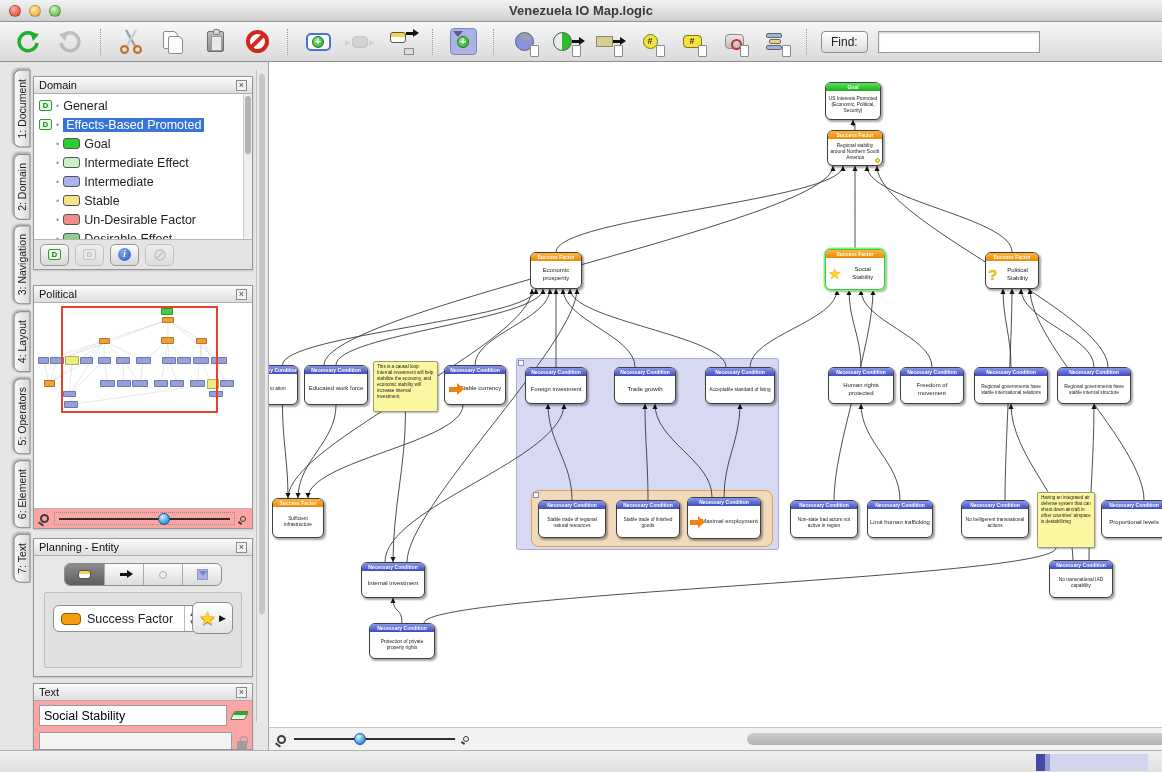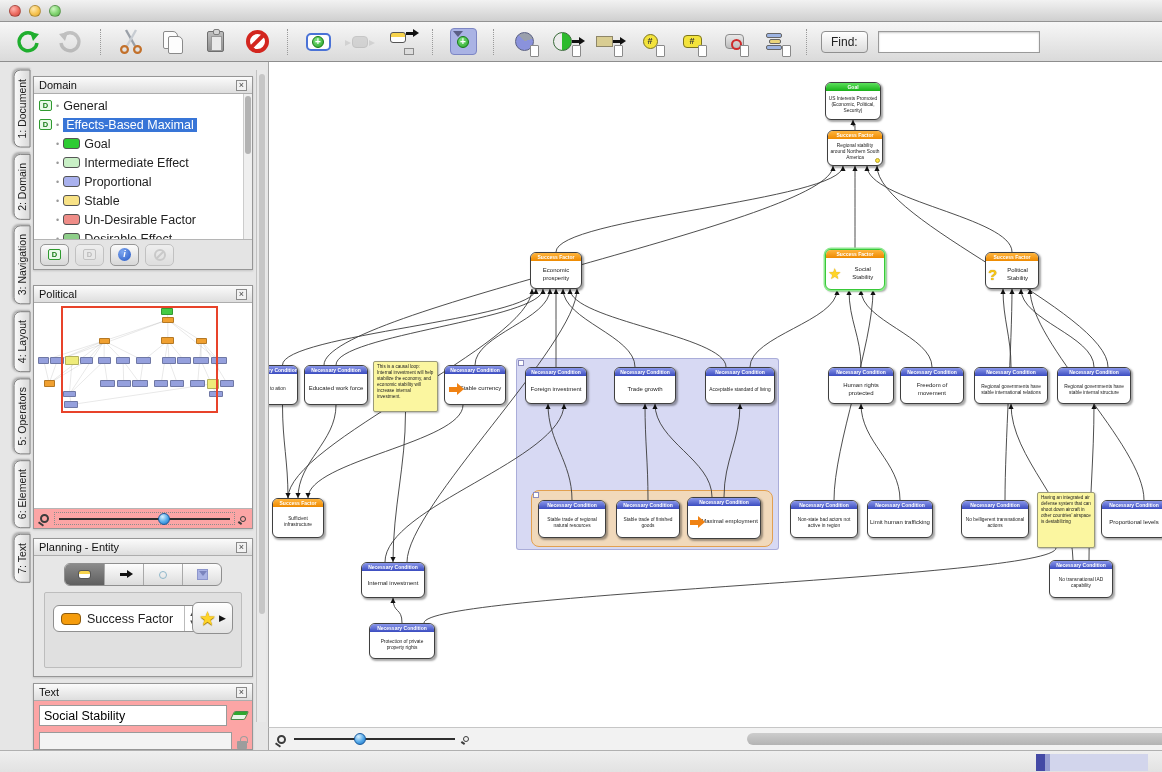--- a/index.html
+++ b/index.html
@@ -168,20 +168,21 @@
 </style>
 </head>
 <body>
 
 <div class="titlebar">
   <div class="lights">
     <span class="light red"></span>
     <span class="light yellow"></span>
     <span class="light green"></span>
   </div>
+  <div class="win-title">Venezuela IO Map.logic</div>
 </div>
 
 <div class="toolbar">
   <div class="tbi">
     <svg class="circ-arrow" viewBox="0 0 24 24">
       <path d="M19 6 A 9 9 0 1 0 21 13" fill="none" stroke="#1fae2e" stroke-width="3.4"></path>
       <polygon points="14,2 23,4 17,11" fill="#1fae2e"></polygon>
     </svg>
   </div>
   <div class="tbi dim">
@@ -281,36 +282,36 @@
     <div class="tree">
       <div id="tree-rows">
           <div class="trow" style="padding-left: 5px;">
             <span class="dicon">D</span>
             <span class="bullet">•</span>
             <span>General</span>
           </div>
           <div class="trow" style="padding-left: 5px;">
             <span class="dicon">D</span>
             <span class="bullet">•</span>
-            <span class="tsel">Effects-Based Maximal</span>
+            <span class="tsel">Effects-Based Promoted</span>
           </div>
           <div class="trow" style="padding-left: 22px;">
             <span class="bullet">•</span>
             <span class="swatch" style="background:#2ecc33"></span>
             <span>Goal</span>
           </div>
           <div class="trow" style="padding-left: 22px;">
             <span class="bullet">•</span>
             <span class="swatch" style="background:#c9f0c6"></span>
             <span>Intermediate Effect</span>
           </div>
           <div class="trow" style="padding-left: 22px;">
             <span class="bullet">•</span>
             <span class="swatch" style="background:#a9b1ee"></span>
-            <span>Proportional</span>
+            <span>Intermediate</span>
           </div>
           <div class="trow" style="padding-left: 22px;">
             <span class="bullet">•</span>
             <span class="swatch" style="background:#f8e286"></span>
             <span>Stable</span>
           </div>
           <div class="trow" style="padding-left: 22px;">
             <span class="bullet">•</span>
             <span class="swatch" style="background:#ef8d88"></span>
             <span>Un-Desirable Factor</span>

